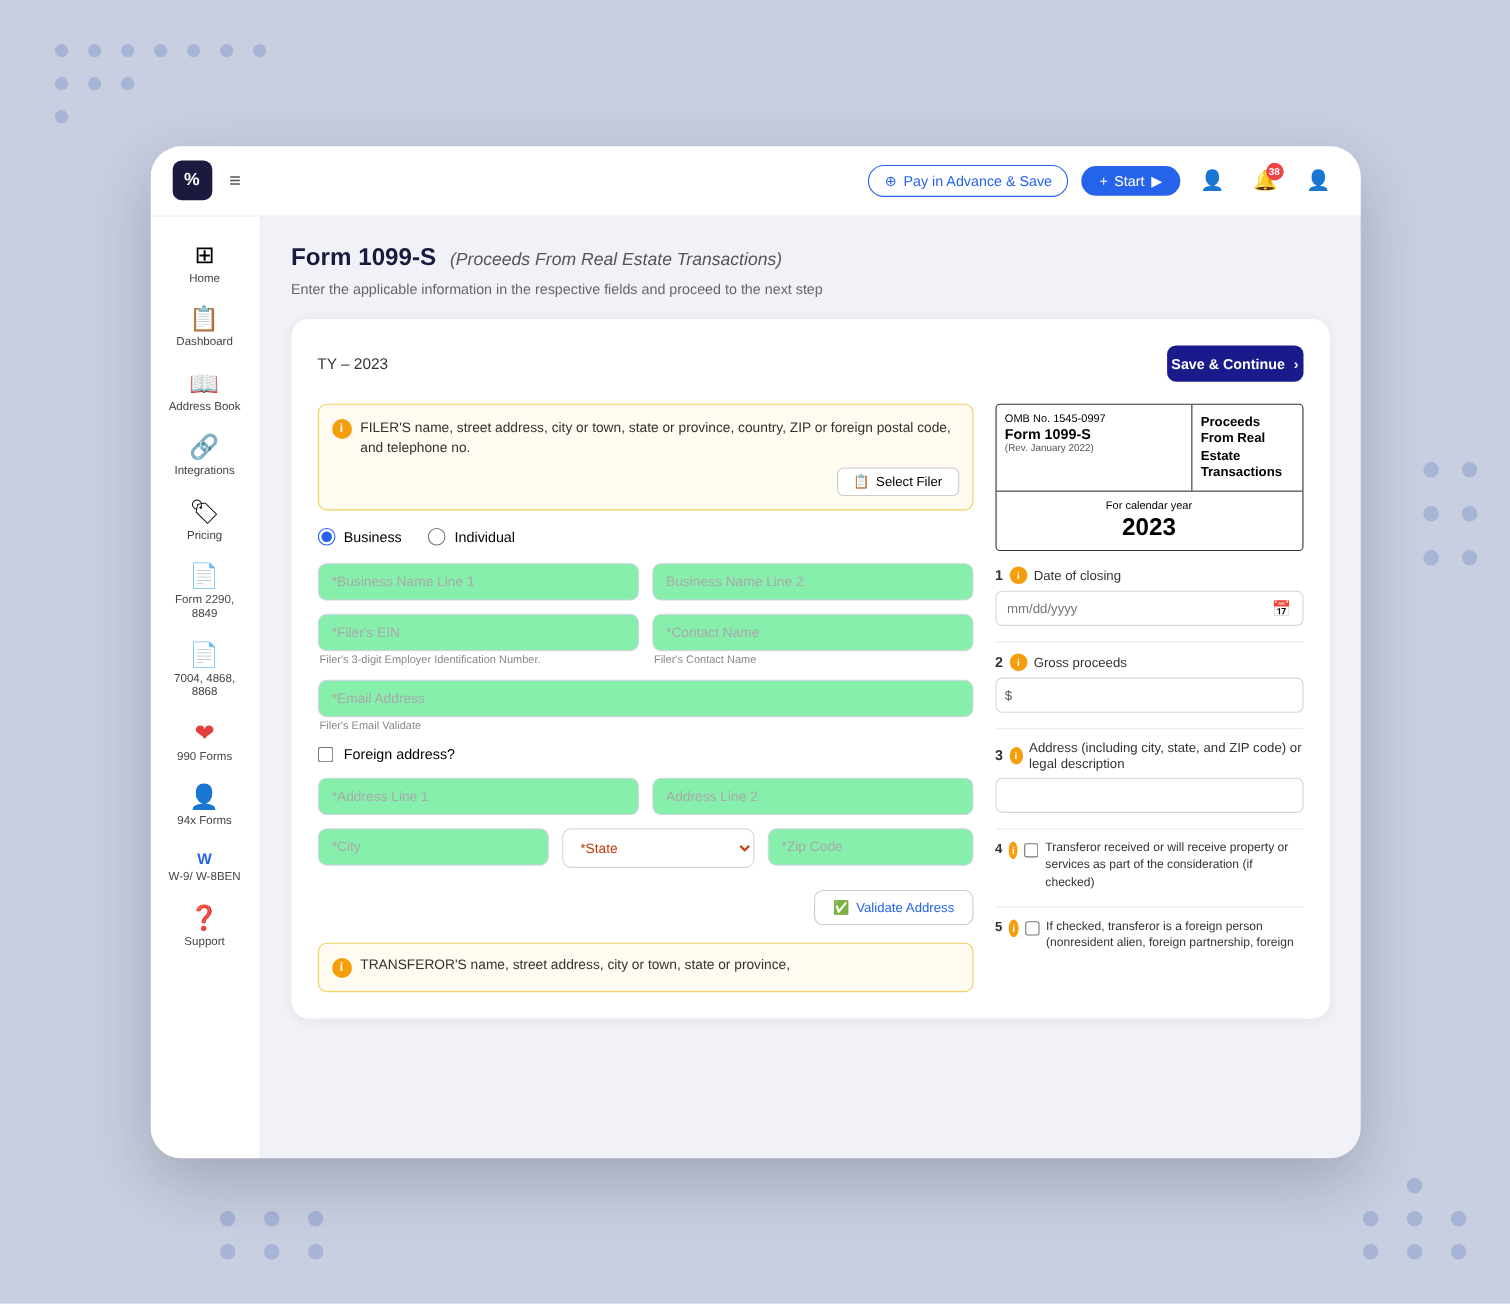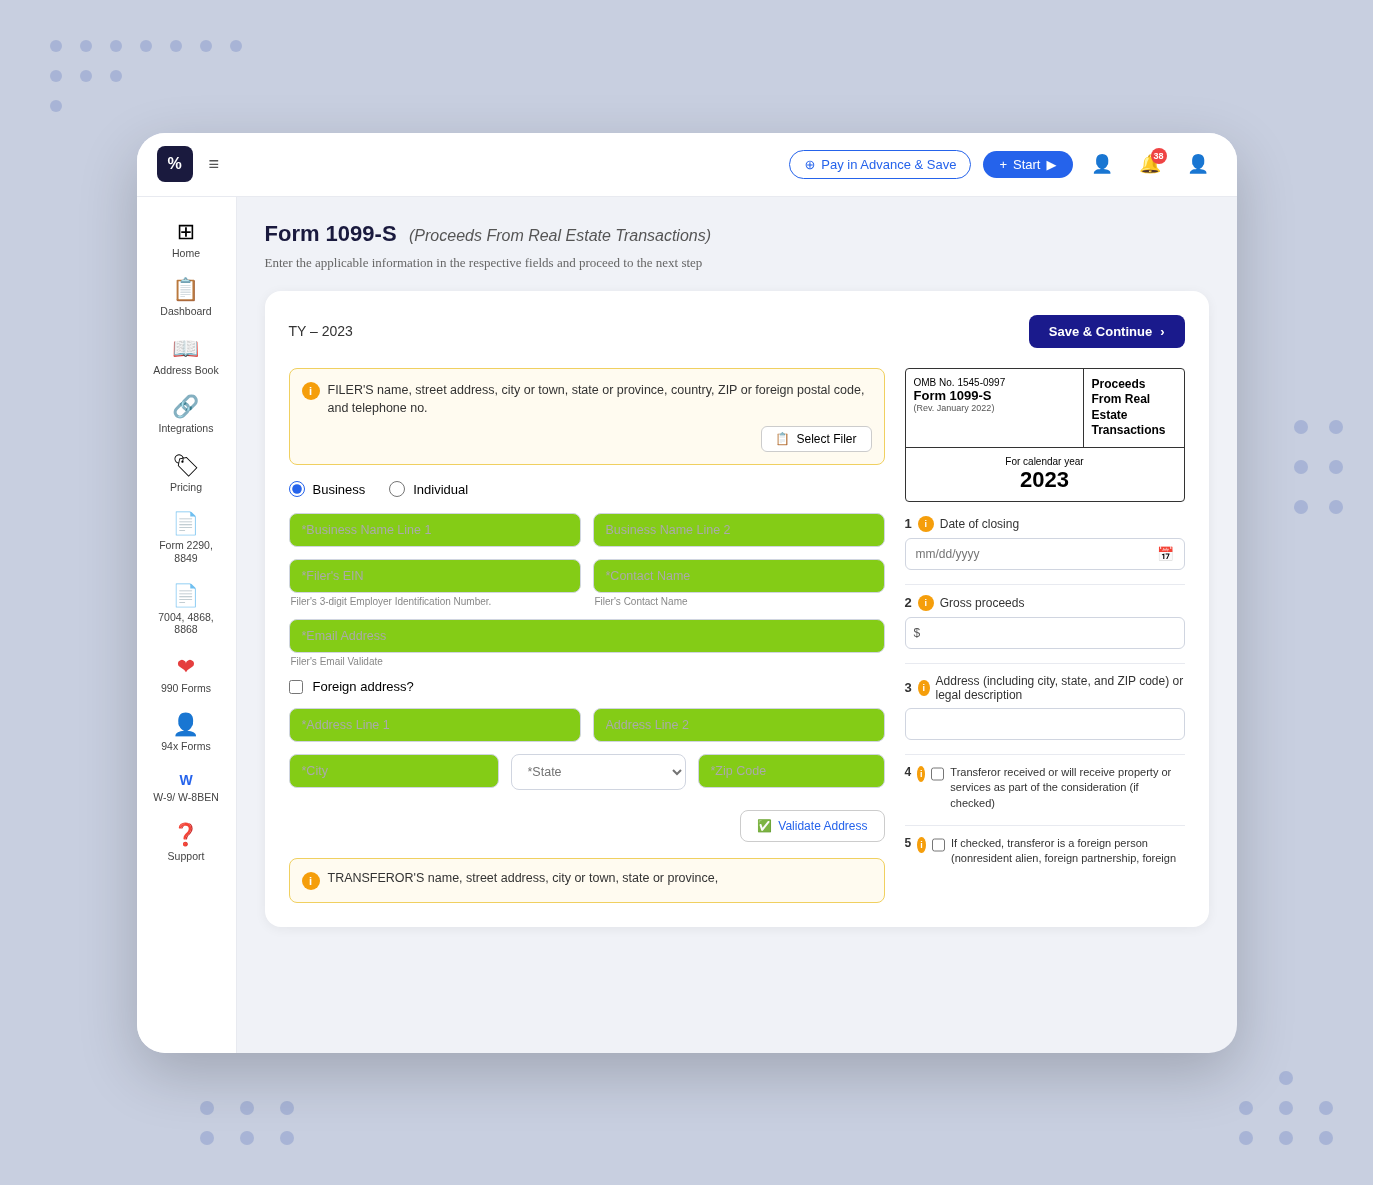--- a/index.html
+++ b/index.html
@@ -189,21 +189,20 @@
       font-size: 16px;
       font-weight: 400;
       font-style: italic;
       color: #555;
       margin-left: 8px;
     }
     .page-subtitle {
       font-size: 13px;
       color: #666;
       margin-bottom: 20px;
-      font-family: Liberation Serif, serif;
     }
     
     .form-card {
       background: white;
       border-radius: 16px;
       padding: 24px;
       box-shadow: 0 2px 12px rgba(0,0,0,0.06);
     }
     .form-card-header {
       display: flex;
@@ -214,21 +213,21 @@
     }
     .ty-label {
       font-size: 14px;
       color: #333;
       font-weight: 500;
     }
     .save-continue-btn {
       background: #1a1a8c;
       color: white;
       border: none;
-      padding: 9px 20px;
+      padding: 9px 4px;
       border-radius: 8px;
       font-size: 13px;
       font-weight: 600;
       cursor: pointer;
       display: flex;
       align-items: center;
       gap: 8px;
     }
     
     .form-body {
@@ -352,21 +351,21 @@
       display: flex;
       flex-direction: column;
     }
     .form-input {
       border: 1px solid #d0d5e0;
       border-radius: 8px;
       padding: 9px 12px;
       font-size: 12.5px;
       color: #333;
       outline: none;
-      background: #84cc16;
+      background: #86efac;
     }
     .form-input::placeholder {
       color: #aaa;
     }
     .field-hint {
       font-size: 10px;
       color: #888;
       margin-top: 3px;
       padding-left: 2px;
     }
@@ -381,21 +380,21 @@
     .form-checkbox {
       width: 14px;
       height: 14px;
     }
     
     .state-select {
       border: 1px solid #d0d5e0;
       border-radius: 8px;
       padding: 9px 12px;
       font-size: 12.5px;
-      color: #737373;
+      color: #c2410c;
       background: white;
       outline: none;
       width: 100%;
       appearance: auto;
     }
     
     .validate-btn {
       background: white;
       border: 1px solid #ccc;
       padding: 8px 16px;

